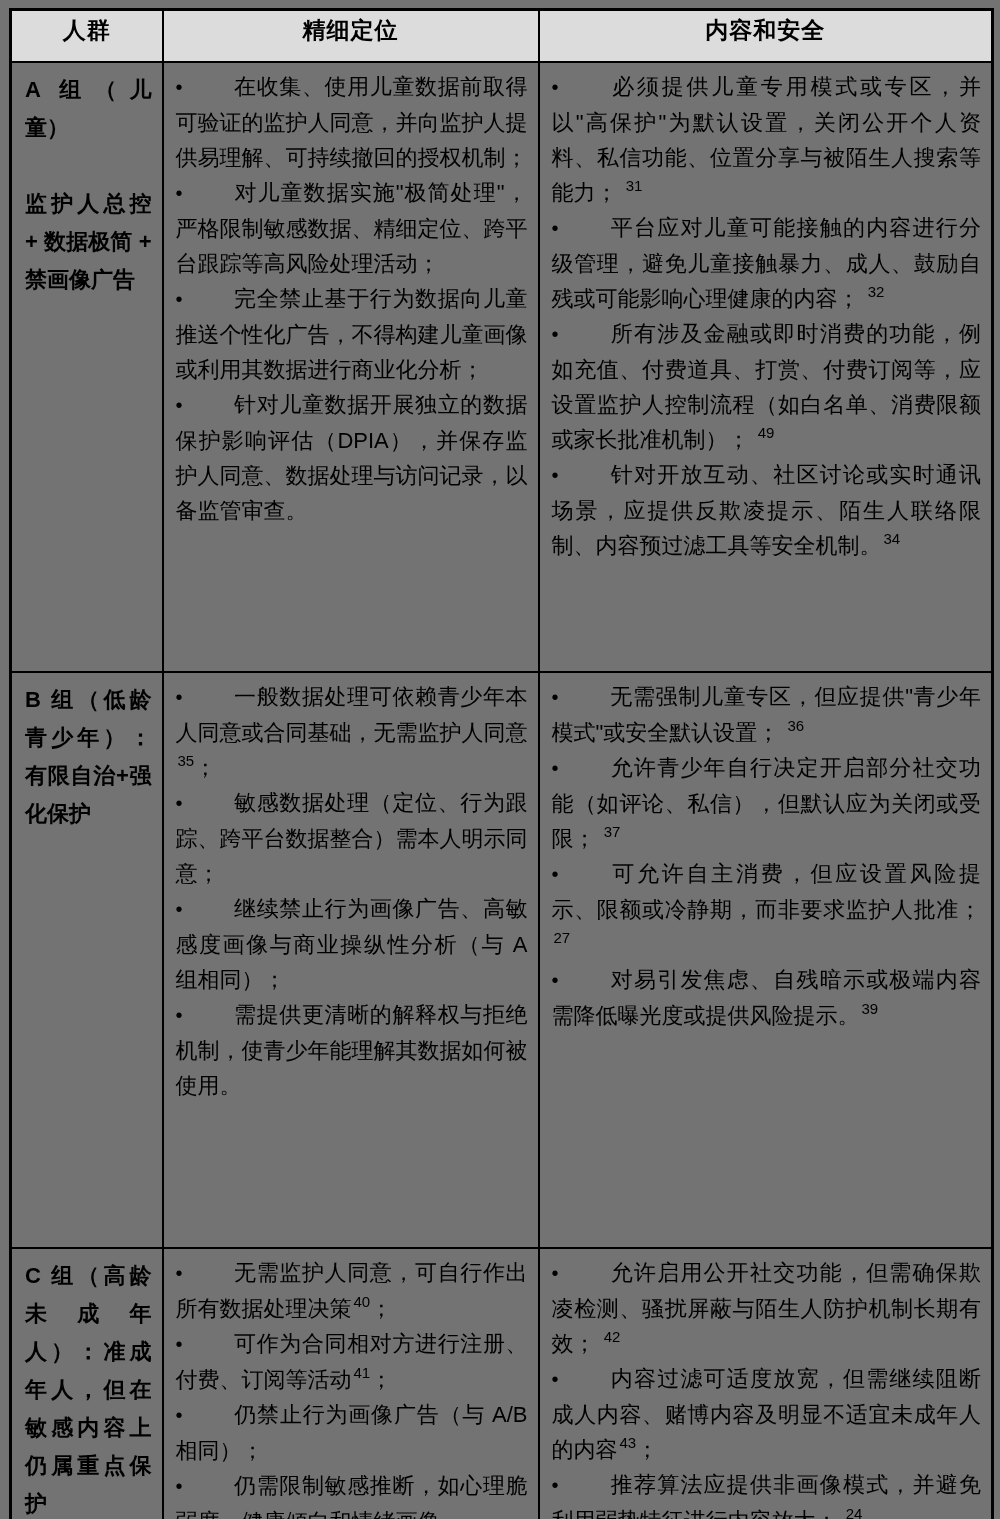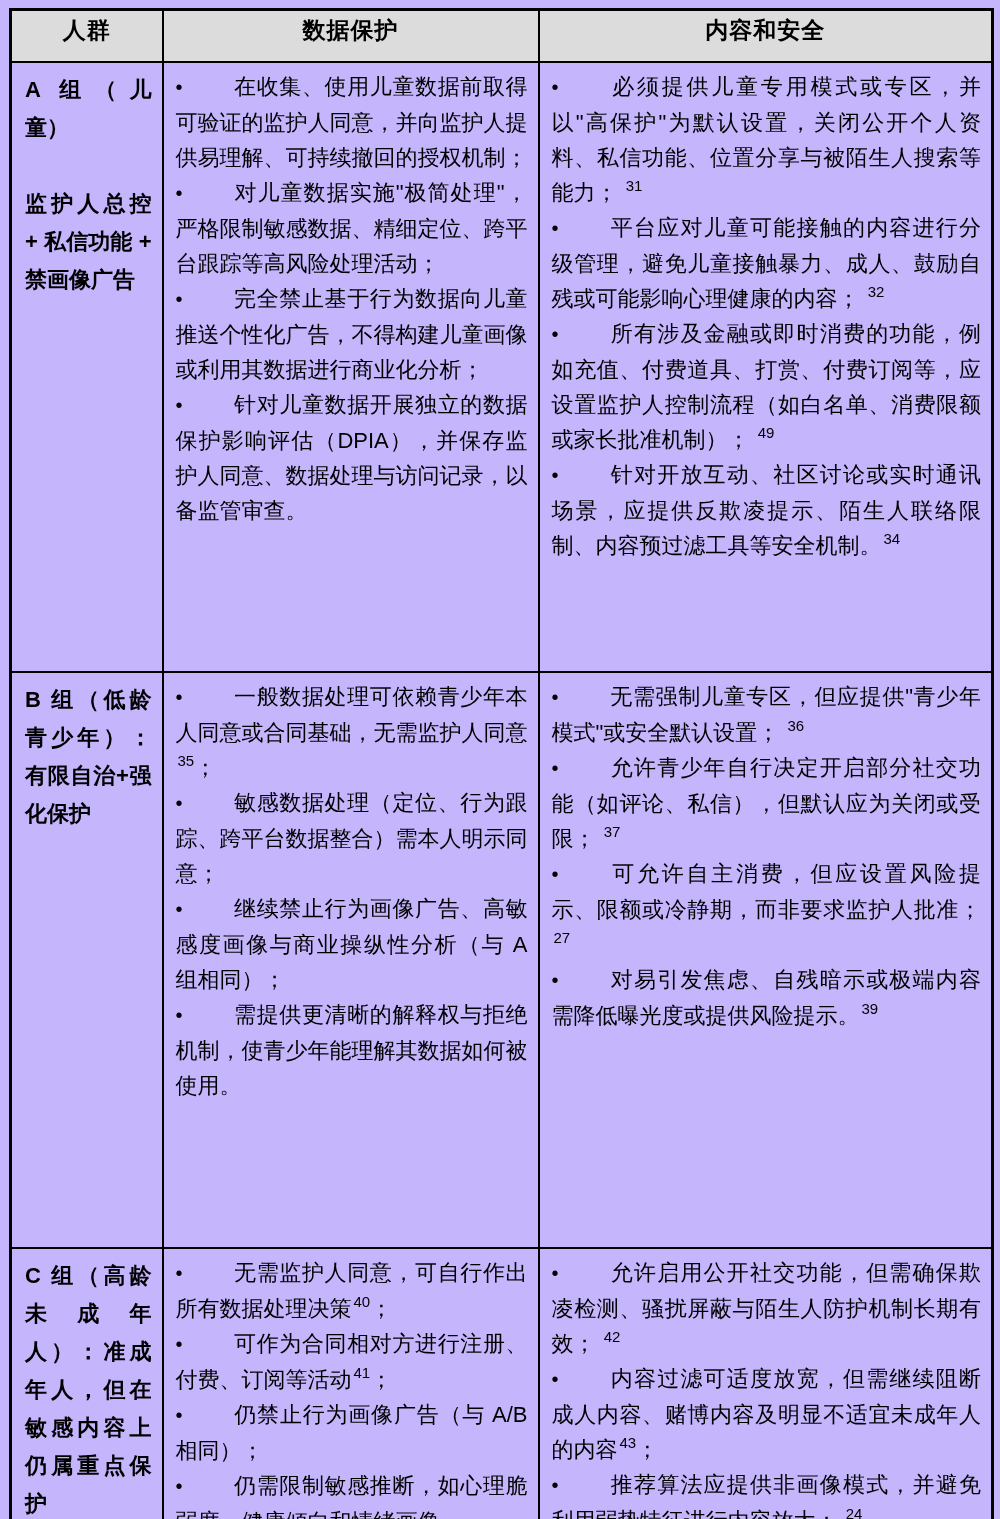--- a/index.html
+++ b/index.html
@@ -7,21 +7,21 @@
     padding: 0;
     background: #ffffff;
     font-family: "Liberation Sans", "DejaVu Sans", sans-serif;
     color: #000000;
   }
   .page {
     width: 1000px;
     height: 1519px;
     box-sizing: border-box;
     padding: 8px 9px;
-    background: #c4b5fd;
+    background: #737373;
     overflow: hidden;
   }
   table.policy-table {
     border-collapse: collapse;
     width: 982px;
     table-layout: fixed;
     border: 3px solid #000000;
   }
   table.policy-table th,
   table.policy-table td {
@@ -84,30 +84,30 @@
 <div class="page">
   <table class="policy-table">
     <colgroup>
       <col class="c1">
       <col class="c2">
       <col class="c3">
     </colgroup>
     <thead>
       <tr>
         <th class="header-cell">人群</th>
-        <th class="header-cell">数据保护</th>
+        <th class="header-cell">精细定位</th>
         <th class="header-cell">内容和安全</th>
       </tr>
     </thead>
     <tbody>
         <tr class="row-a">
           <td class="group-cell">
             <p class="group-line">A 组（儿童）</p>
             <p class="group-line">&nbsp;</p>
-            <p class="group-line">监护人总控 + 私信功能 + 禁画像广告</p>
+            <p class="group-line">监护人总控 + 数据极简 + 禁画像广告</p>
           </td>
           <td class="bullet-cell">
             <p class="bullet"><span class="bullet-dot">•</span>在收集、使用儿童数据前取得可验证的监护人同意，并向监护人提供易理解、可持续撤回的授权机制；</p>
             <p class="bullet"><span class="bullet-dot">•</span>对儿童数据实施"极简处理"，严格限制敏感数据、精细定位、跨平台跟踪等高风险处理活动；</p>
             <p class="bullet"><span class="bullet-dot">•</span>完全禁止基于行为数据向儿童推送个性化广告，不得构建儿童画像或利用其数据进行商业化分析；</p>
             <p class="bullet"><span class="bullet-dot">•</span>针对儿童数据开展独立的数据保护影响评估（DPIA），并保存监护人同意、数据处理与访问记录，以备监管审查。</p>
           </td>
           <td class="bullet-cell">
             <p class="bullet"><span class="bullet-dot">•</span>必须提供儿童专用模式或专区，并以"高保护"为默认设置，关闭公开个人资料、私信功能、位置分享与被陌生人搜索等能力； <sup class="footnote">31</sup></p>
             <p class="bullet"><span class="bullet-dot">•</span>平台应对儿童可能接触的内容进行分级管理，避免儿童接触暴力、成人、鼓励自残或可能影响心理健康的内容； <sup class="footnote">32</sup></p>

